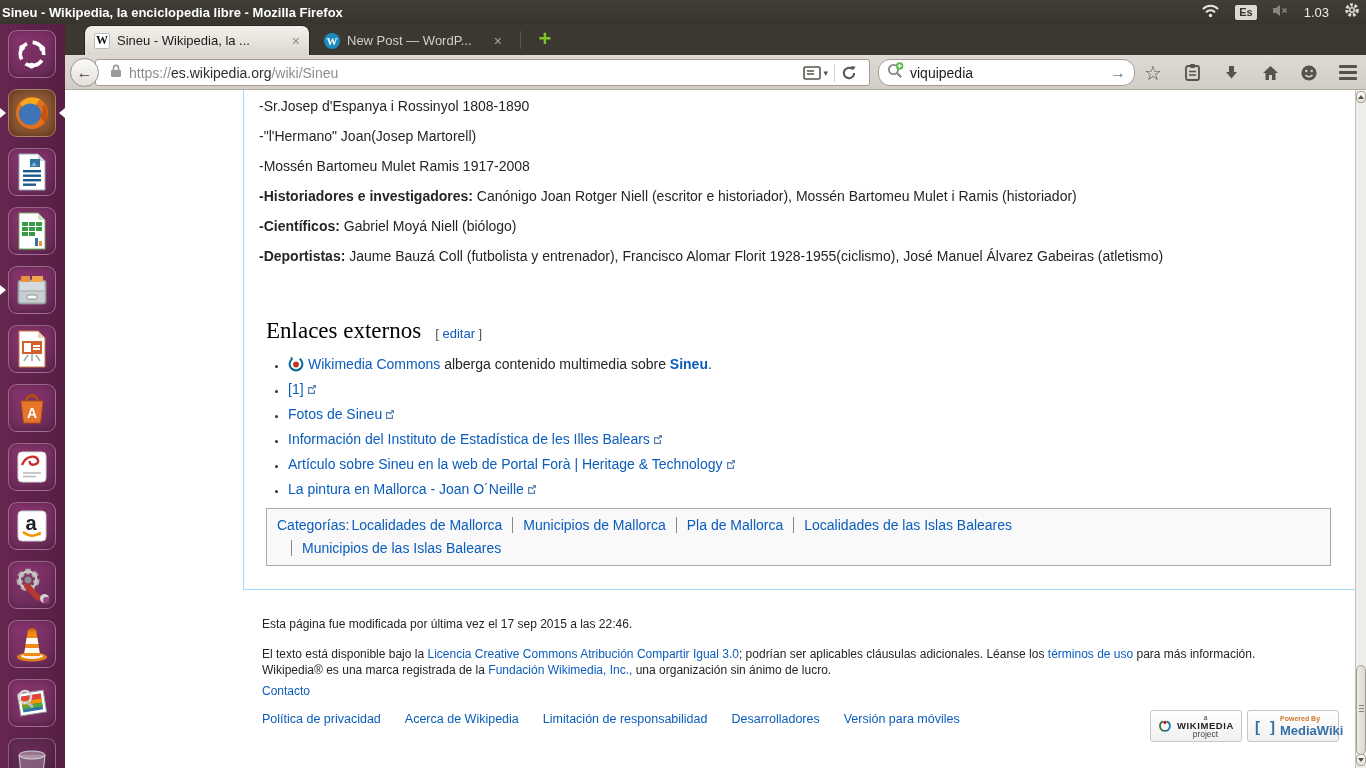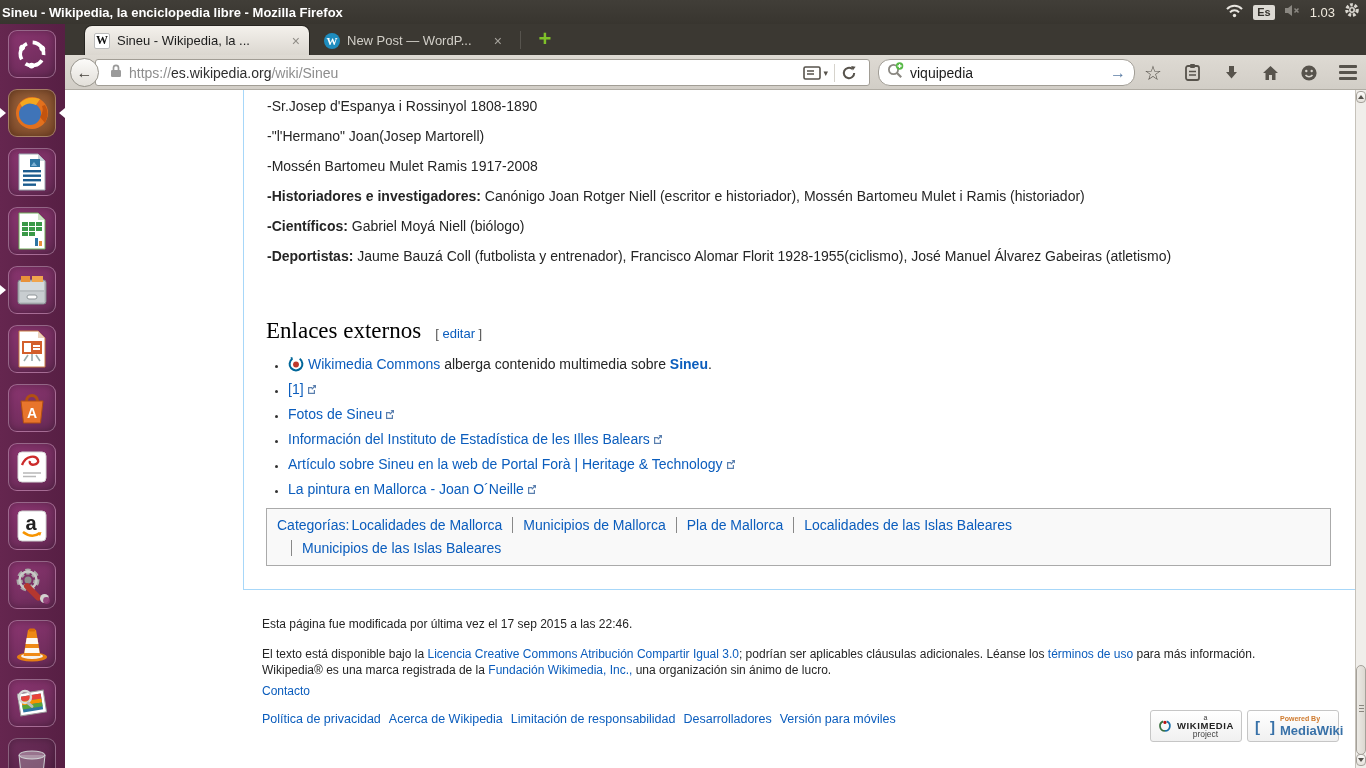--- a/index.html
+++ b/index.html
@@ -2,21 +2,21 @@
 <html><head>
 <meta charset="utf-8">
 <style>
 *{margin:0;padding:0;box-sizing:border-box}
 html,body{width:1366px;height:768px;overflow:hidden;background:#fff;font-family:"Liberation Sans",sans-serif}
 #screen{position:relative;width:1366px;height:768px;background:#fff;overflow:hidden}
 
 
 #titlebar{position:absolute;left:0;top:0;width:1366px;height:24px;background:linear-gradient(#413e38,#38352f);display:flex;align-items:center;color:#fff}
 #titlebar .wtitle{font-weight:bold;font-size:13px;margin-left:2px;white-space:nowrap}
-#tray{position:absolute;right:6px;top:0;height:24px;display:flex;align-items:center;gap:9px}
+#tray{position:absolute;right:6px;top:0;height:24px;display:flex;align-items:center;gap:15px}
 .es-badge{background:#dcd9d3;color:#35322c;font-size:11px;font-weight:bold;padding:1px 4px;border-radius:2px;line-height:13px}
 .clock{font-size:13px;color:#efe9dd}
 
 
 #launcher{position:absolute;left:0;top:24px;width:65px;height:744px;background:linear-gradient(90deg,#65264f,#571f44)}
 .tile{position:absolute;left:8px;width:48px;height:48px;border-radius:9px;border:1px solid rgba(255,255,255,.28);background:linear-gradient(150deg,#8d3672,#662a55);box-shadow:inset 0 0 8px rgba(0,0,0,.3);display:flex;align-items:center;justify-content:center;overflow:hidden}
 .runL{position:absolute;left:0;width:0;height:0;border:5px solid transparent;border-left:6px solid #fff;border-right:0}
 .runR{position:absolute;right:0;width:0;height:0;border:5px solid transparent;border-right:6px solid #fff;border-left:0}
 .tile.fx{background:radial-gradient(circle at 50% 45%,#a06a41,#7a4526)}
 .tile.trash{background:linear-gradient(150deg,#6e2f5c,#4f1e40)}
@@ -51,40 +51,40 @@
 #navicons{position:absolute;right:6px;top:0;height:35px;display:flex;align-items:center;gap:15px}
 .nbtn{display:flex;align-items:center;justify-content:center;width:24px;height:26px;cursor:pointer;color:#57534c}
 .star{font-size:20px;line-height:20px}
 .burger{display:flex;flex-direction:column;gap:3px}
 .burger span{display:block;width:18px;height:3px;background:#57534c;border-radius:1px}
 
 
 #viewport{position:absolute;left:65px;top:90px;width:1290px;height:678px;background:#fff}
 #contentbox{position:absolute;left:178px;top:0;width:1112px;height:500px;background:#fff;border-left:1px solid #a7d7f9;border-bottom:1px solid #a7d7f9}
 .people{position:absolute;left:7px;top:8px;right:30px;font-size:14px;color:#252525}
-.people p{line-height:16px;margin:0 16px 14px;white-space:nowrap}
+.people p{line-height:16px;margin:0 8px 14px;white-space:nowrap}
 .h2row{position:absolute;left:22px;top:228px;display:flex;align-items:baseline}
 .h2row h2{font-family:"Liberation Serif","DejaVu Serif",serif;font-weight:normal;font-size:23px;color:#000}
 .editsec{font-size:13px;margin-left:14px;font-family:"Liberation Sans",sans-serif}
 .editsec .br{color:#555}
 a.wlink{color:#0b5dbd;text-decoration:none;cursor:pointer}
 .extlist{position:absolute;left:27px;top:262px;list-style:disc;padding-left:17px;font-size:14px;color:#252525}
 .extlist li{line-height:25px;white-space:nowrap}
 .extlist li::marker{color:#333;font-size:11px}
 .extico{margin-left:3px;vertical-align:baseline}
 .catbox{position:absolute;left:22px;top:418px;width:1065px;border:1px solid #aaa;background:#f9f9f9;padding:5px 10px;font-size:14px;line-height:23px}
 .cat{white-space:nowrap}
 .catline2{display:block}
 .cat.sep{border-left:1px solid #888;padding-left:10px;margin-left:10px}
 .cat.lead{border-left:1px solid #888;padding-left:10px;margin-left:14px}
 .catlabel{margin-right:2px}
 
 
 .ftxt{position:absolute;left:197px;font-size:12px;color:#252525;white-space:nowrap}
-.flinks{position:absolute;left:197px;top:622px;display:flex;gap:8px;font-size:12.5px;white-space:nowrap}
+.flinks{position:absolute;left:197px;top:622px;display:flex;gap:24px;font-size:12.5px;white-space:nowrap}
 .badge{position:absolute;top:620px;height:32px;background:linear-gradient(#fff,#f0f0f0);border:1px solid #c6c6c6;border-radius:3px;display:flex;align-items:center;padding:0 7px;gap:5px;cursor:pointer}
 .badge .col{display:flex;flex-direction:column;align-items:center;line-height:1}
 .wm-a{font-size:7px;color:#333}
 .wm-name{font-size:9.5px;font-weight:bold;color:#222;letter-spacing:.6px}
 .wm-proj{font-size:8.5px;color:#444}
 .mw-col{display:flex;flex-direction:column;align-items:flex-start;line-height:1;gap:2px}
 .mw-pow{font-size:7px;color:#cf7a2d;font-weight:bold}
 .mw-name{font-size:13px;font-weight:bold;color:#3871a8}
 .mw-br{color:#3871a8;font-weight:bold;font-size:15px}
 

